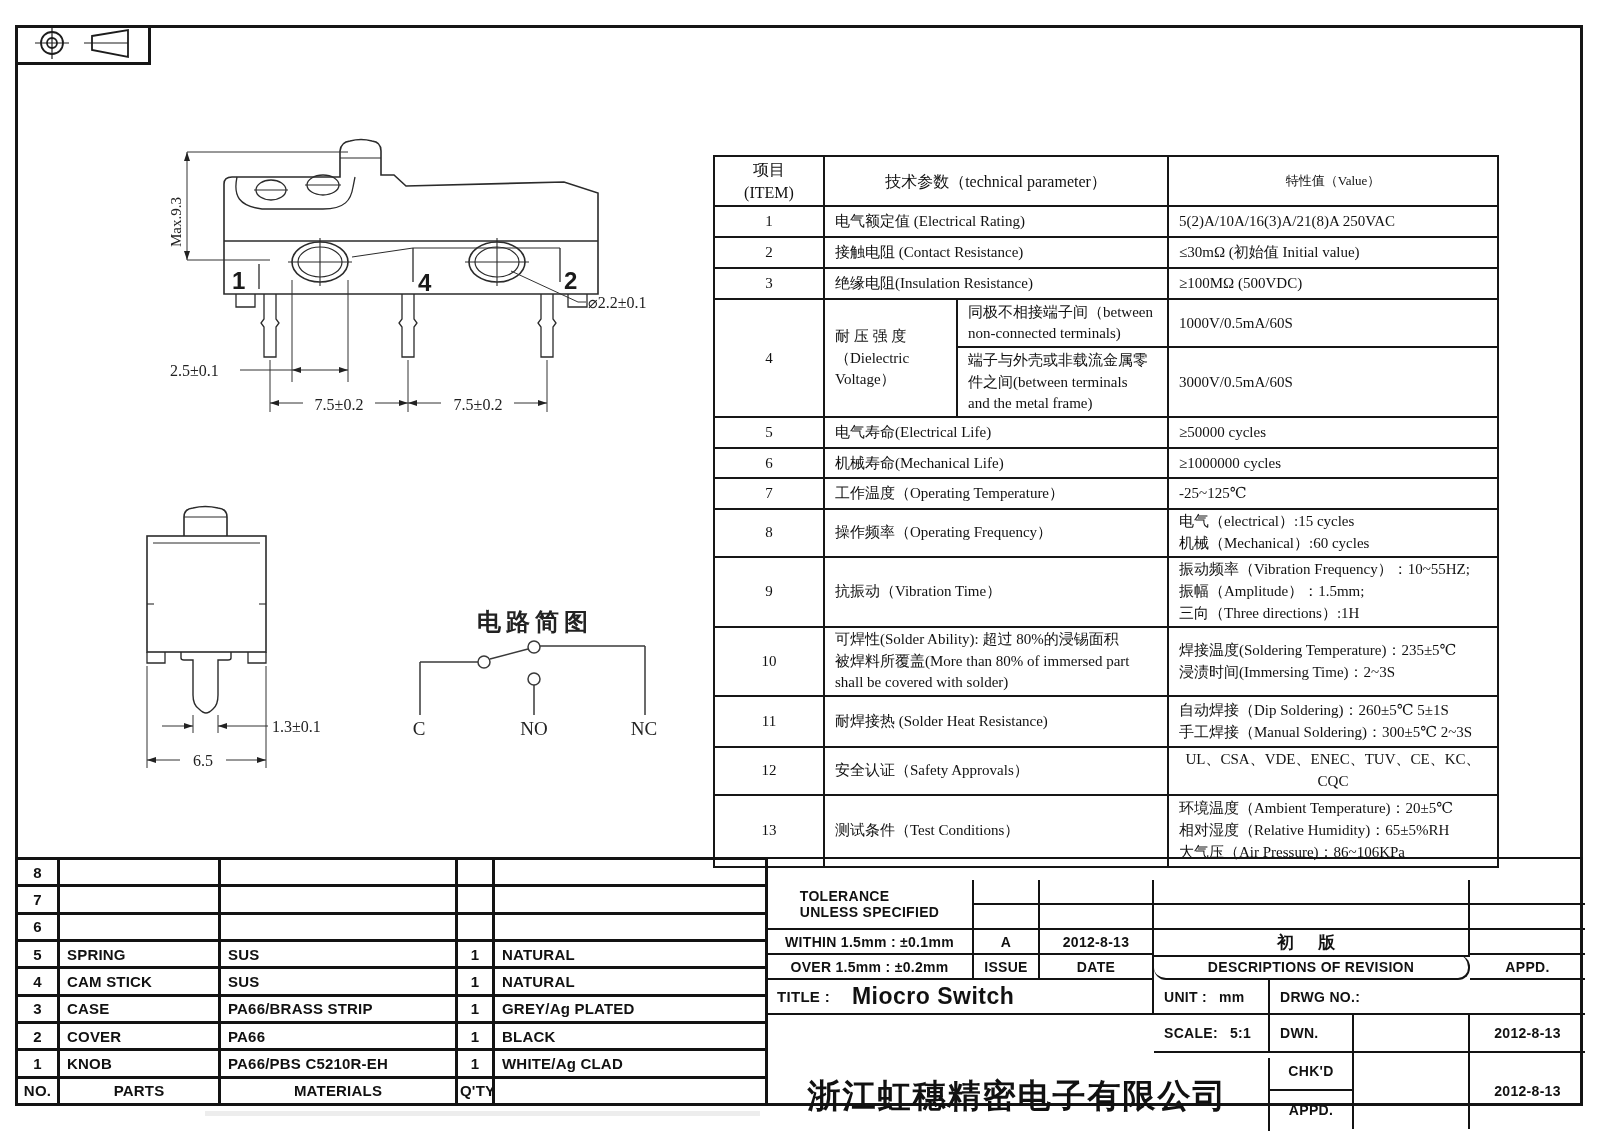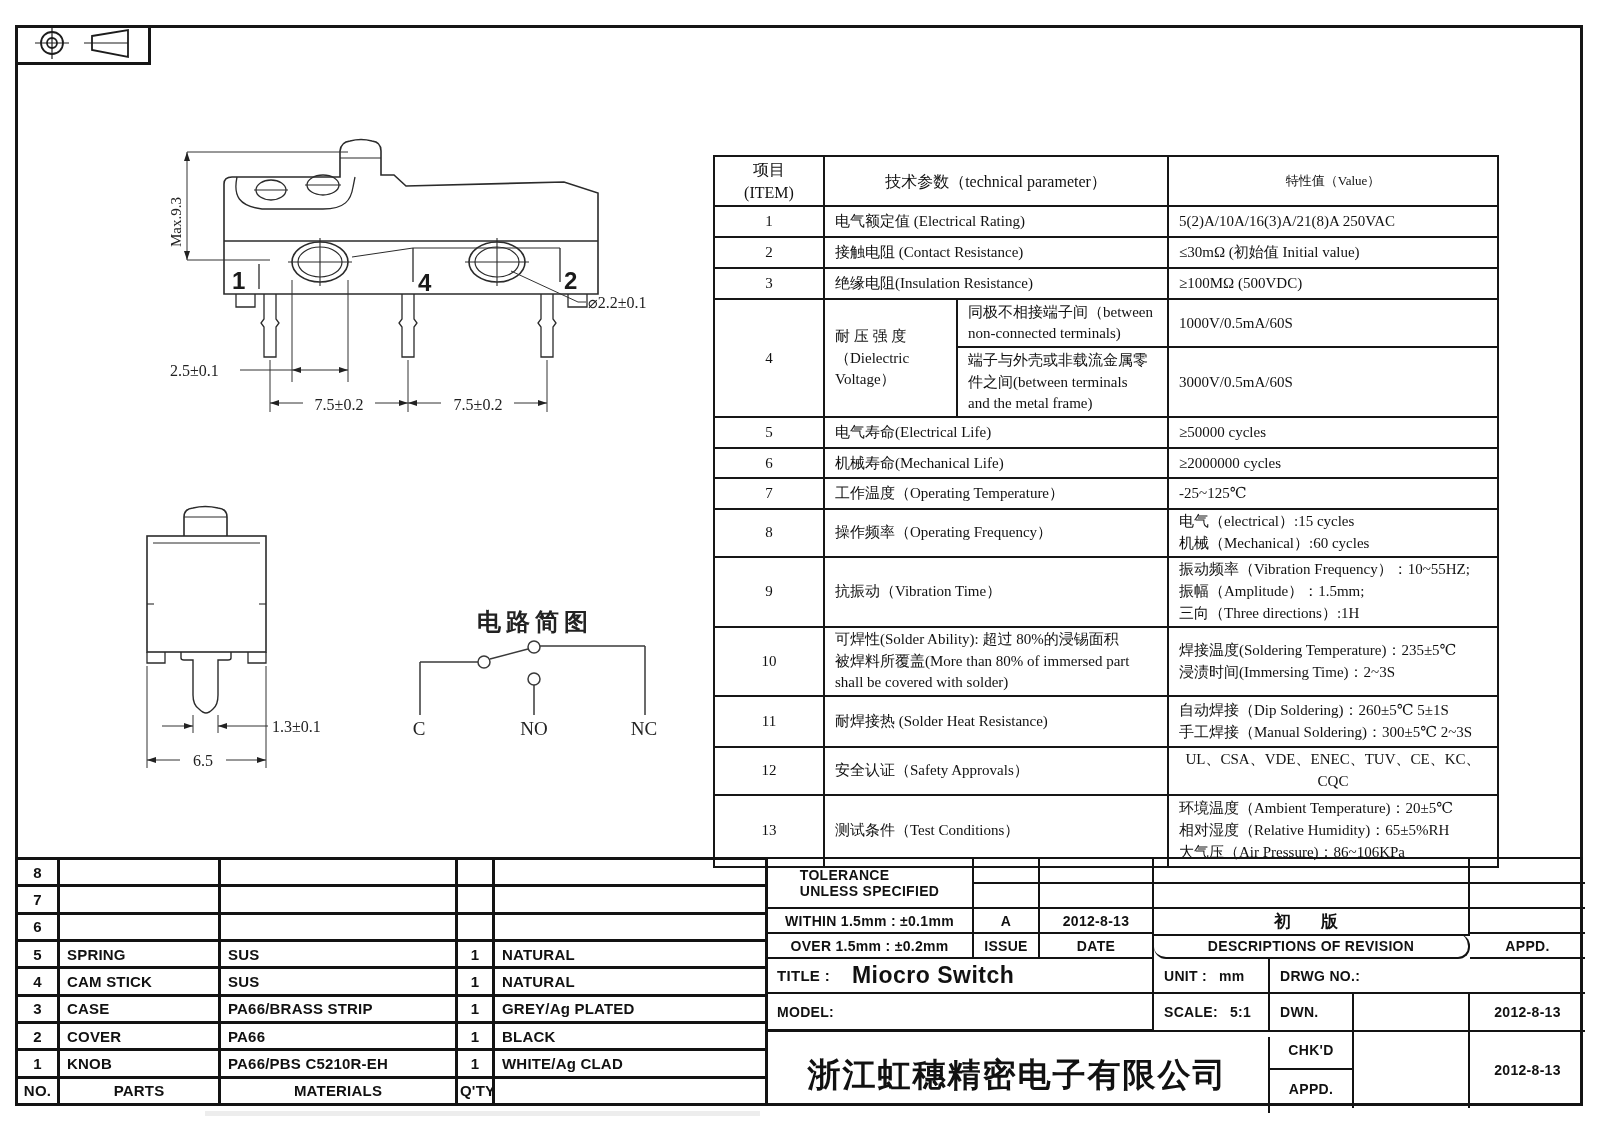--- a/index.html
+++ b/index.html
@@ -17,21 +17,21 @@
   table.char td.c{text-align:center;padding:1px 4px;}
   .pre{white-space:pre-line;}
   
   table.parts{border-collapse:collapse;table-layout:fixed;font-family:"Liberation Sans","DejaVu Sans",sans-serif;}
   table.parts td{border:3px solid #131313;font-size:15px;font-weight:700;padding:0 7px;vertical-align:middle;letter-spacing:.2px;box-sizing:border-box;overflow:hidden;}
   table.parts td.c{text-align:center;padding:0 2px;}
   
   #tblock{left:765px;top:857px;width:818px;height:249px;border:2px solid #131313;box-sizing:border-box;
           font-family:"Liberation Sans","DejaVu Sans",sans-serif;}
   .tb{position:absolute;box-sizing:border-box;border-right:2px solid #131313;border-bottom:2px solid #131313;
-      display:flex;align-items:center;justify-content:center;font-weight:700;font-size:14px;letter-spacing:.3px;}
+      display:flex;align-items:center;justify-content:center;font-weight:700;font-size:14px;letter-spacing:.3px;margin-top:21px;}
   .tb.noR{border-right:none;} .tb.noB{border-bottom:none;}
   .tb.left{justify-content:flex-start;padding-left:10px;}
   .smudge{background:rgba(0,0,0,0.07);}
   svg text{font-family:"Liberation Serif","DejaVu Serif",serif;fill:#222;}
   svg .lbl{font-family:"Liberation Sans","DejaVu Sans",sans-serif;font-weight:700;fill:#1a1a1a;}
 </style>
 </head>
 <body>
 
 <div id="page">
@@ -216,21 +216,21 @@
       <td>3000V/0.5mA/60S</td>
     </tr>
     <tr style="height:31px">
       <td class="c">5</td>
       <td colspan="2">电气寿命(Electrical Life)</td>
       <td>≥50000 cycles</td>
     </tr>
     <tr style="height:30px">
       <td class="c">6</td>
       <td colspan="2">机械寿命(Mechanical Life)</td>
-      <td>≥2000000 cycles</td>
+      <td>≥1000000 cycles</td>
     </tr>
     <tr style="height:31px">
       <td class="c">7</td>
       <td colspan="2">工作温度（Operating Temperature）</td>
       <td>-25~125℃</td>
     </tr>
     <tr style="height:47px">
       <td class="c">8</td>
       <td colspan="2">操作频率（Operating Frequency）</td>
       <td class="pre">电气（electrical）:15 cycles
@@ -356,38 +356,37 @@
     <div class="tb" style="left:207px;top:0;width:66px;height:25px;"></div>
     <div class="tb" style="left:207px;top:25px;width:66px;height:25px;"></div>
     <div class="tb" style="left:207px;top:50px;width:66px;height:25px;">A</div>
     <div class="tb" style="left:207px;top:75px;width:66px;height:25px;">ISSUE</div>
     <div class="tb" style="left:273px;top:0;width:114px;height:25px;"></div>
     <div class="tb" style="left:273px;top:25px;width:114px;height:25px;"></div>
     <div class="tb" style="left:273px;top:50px;width:114px;height:25px;">2012-8-13</div>
     <div class="tb" style="left:273px;top:75px;width:114px;height:25px;">DATE</div>
     <div class="tb" style="left:387px;top:0;width:316px;height:25px;"></div>
     <div class="tb" style="left:387px;top:25px;width:316px;height:25px;"></div>
-    <div class="tb" style="left:387px;top:50px;width:316px;height:27px;font-family:Liberation Mono, monospace;font-size:17px;letter-spacing:10px;">初  版</div>
+    <div class="tb" style="left:387px;top:50px;width:316px;height:27px;font-family:Liberation Serif, serif;font-size:17px;letter-spacing:10px;">初  版</div>
     <div class="tb" style="left:387px;top:75px;width:316px;height:25px;border-radius:12px;">DESCRIPTIONS OF REVISION</div>
     <div class="tb noR" style="left:703px;top:0;width:115px;height:25px;"></div>
     <div class="tb noR" style="left:703px;top:25px;width:115px;height:25px;"></div>
     <div class="tb noR" style="left:703px;top:50px;width:115px;height:25px;"></div>
     <div class="tb noR" style="left:703px;top:75px;width:115px;height:25px;">APPD.</div>
 
     <div class="tb left" style="left:0;top:100px;width:387px;height:35px;gap:22px;">
       <span style="font-size:15px;">TITLE :</span>
       <span style="font-size:23px;letter-spacing:.5px;">Miocro Switch</span>
     </div>
     <div class="tb left" style="left:387px;top:100px;width:116px;height:35px;gap:12px;">
       <span>UNIT :</span>
       <span>mm</span>
     </div>
     <div class="tb left noR" style="left:503px;top:100px;width:315px;height:35px;">DRWG NO.:</div>
 
-    <div class="tb left" style="left:0;top:135px;width:387px;height:38px;border-bottom-width:3px;">MODEL:</div>
     <div class="tb left" style="left:387px;top:135px;width:116px;height:38px;gap:12px;">
       <span>SCALE:</span>
       <span>5:1</span>
     </div>
     <div class="tb left" style="left:503px;top:135px;width:84px;height:38px;">DWN.</div>
     <div class="tb" style="left:587px;top:135px;width:116px;height:38px;"></div>
     <div class="tb noR" style="left:703px;top:135px;width:115px;height:38px;">2012-8-13</div>
 
     <div class="tb noB" style="left:0;top:178px;width:503px;height:76px;font-size:33px;font-weight:900;letter-spacing:2px;">浙江虹穗精密电子有限公司</div>
     <div class="tb" style="left:503px;top:173px;width:84px;height:38px;">CHK'D</div>

